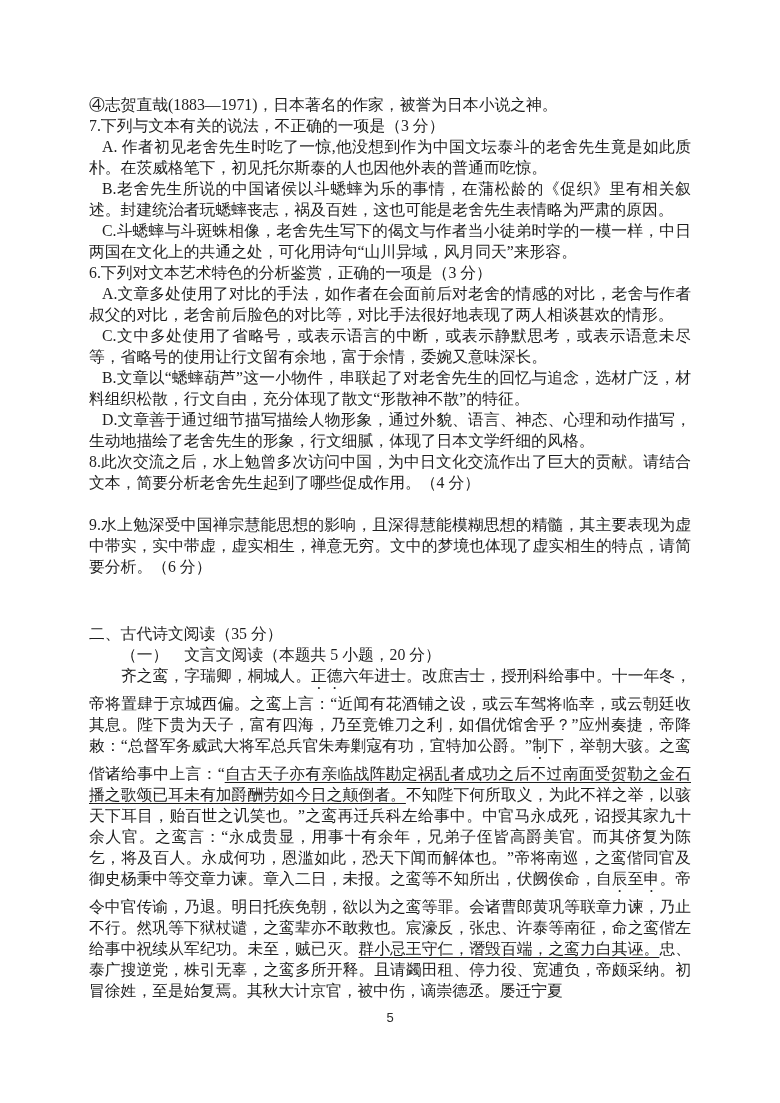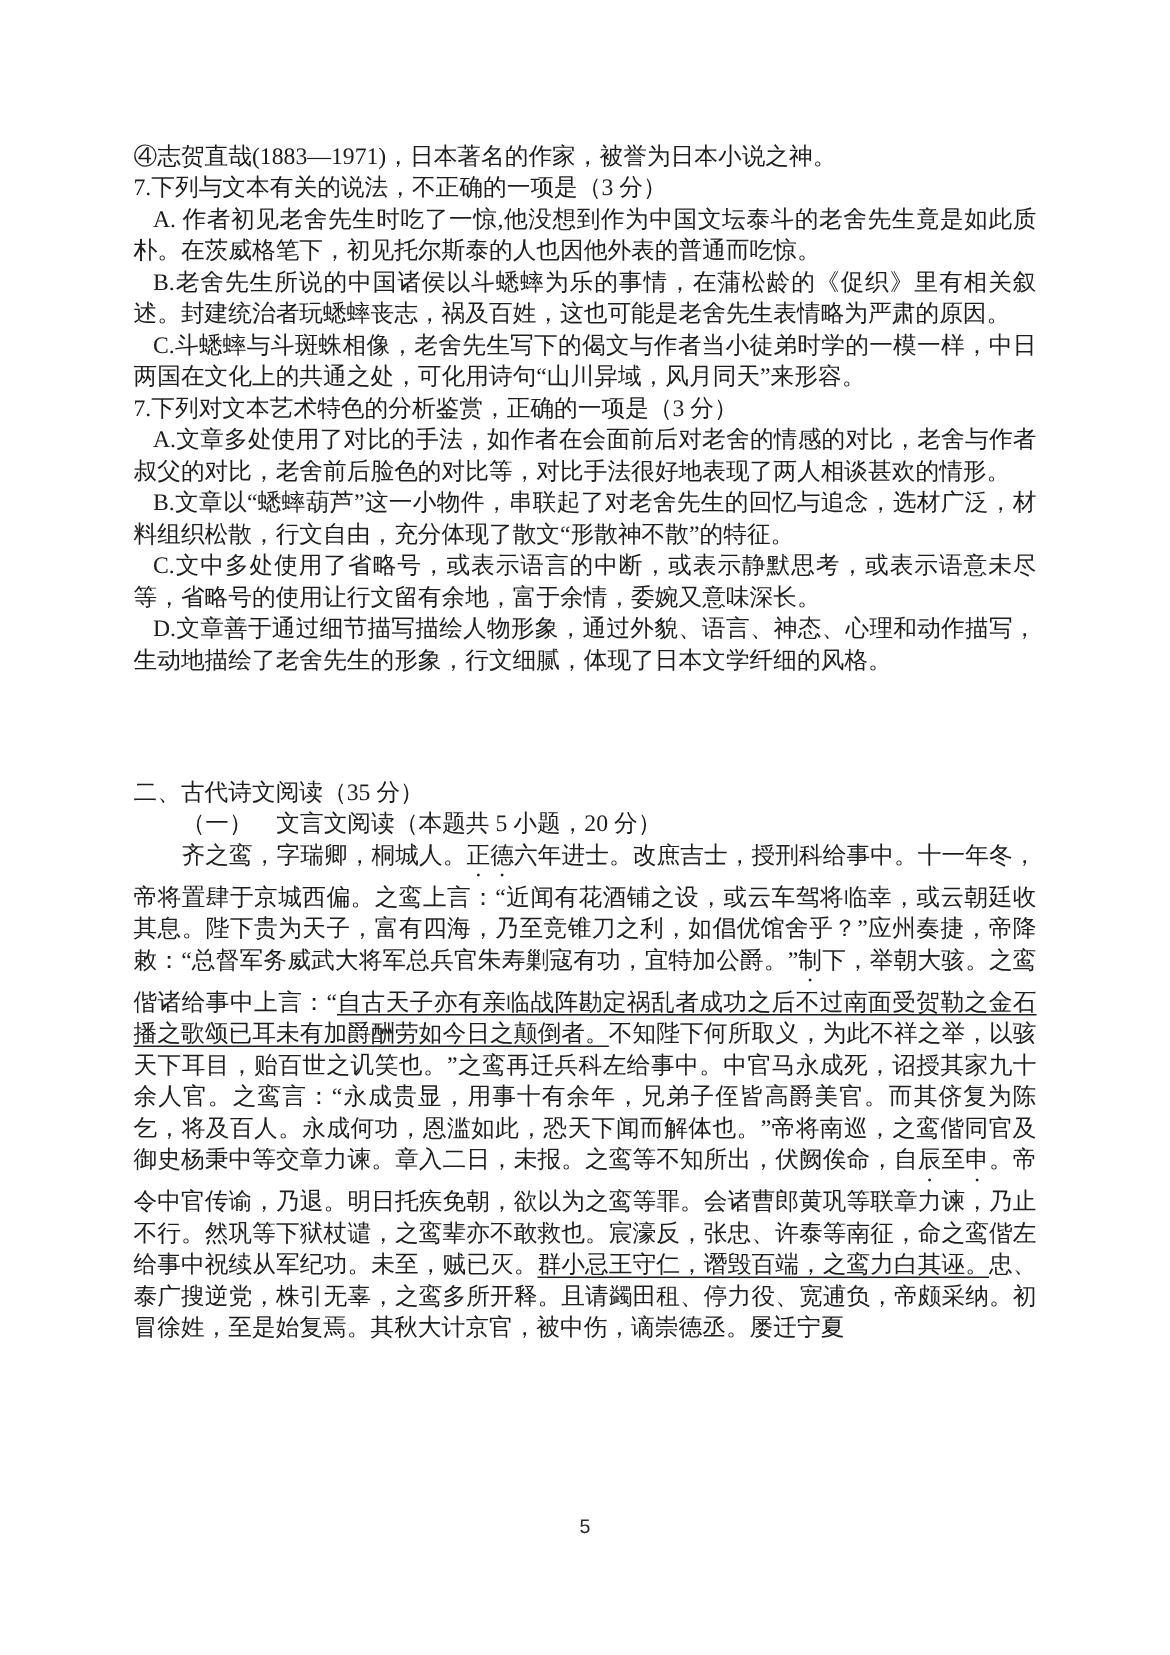--- a/index.html
+++ b/index.html
@@ -55,29 +55,31 @@
 <div class="page">
   <div class="content">
 
     <p>④志贺直哉(1883—1971)，日本著名的作家，被誉为日本小说之神。</p>
 
     <p>7.下列与文本有关的说法，不正确的一项是（3 分）</p>
     <p class="indent-opt">A. 作者初见老舍先生时吃了一惊,他没想到作为中国文坛泰斗的老舍先生竟是如此质朴。在茨威格笔下，初见托尔斯泰的人也因他外表的普通而吃惊。</p>
     <p class="indent-opt">B.老舍先生所说的中国诸侯以斗蟋蟀为乐的事情，在蒲松龄的《促织》里有相关叙述。封建统治者玩蟋蟀丧志，祸及百姓，这也可能是老舍先生表情略为严肃的原因。</p>
     <p class="indent-opt">C.斗蟋蟀与斗斑蛛相像，老舍先生写下的偈文与作者当小徒弟时学的一模一样，中日两国在文化上的共通之处，可化用诗句“山川异域，风月同天”来形容。</p>
 
-    <p>7.下列对文本艺术特色的分析鉴赏，正确的一项是（3 分）</p>
+    <p>6.下列对文本艺术特色的分析鉴赏，正确的一项是（3 分）</p>
     <p class="indent-opt">A.文章多处使用了对比的手法，如作者在会面前后对老舍的情感的对比，老舍与作者叔父的对比，老舍前后脸色的对比等，对比手法很好地表现了两人相谈甚欢的情形。</p>
+    <p class="indent-opt">C.文中多处使用了省略号，或表示语言的中断，或表示静默思考，或表示语意未尽等，省略号的使用让行文留有余地，富于余情，委婉又意味深长。</p>
     <p class="indent-opt">B.文章以“蟋蟀葫芦”这一小物件，串联起了对老舍先生的回忆与追念，选材广泛，材料组织松散，行文自由，充分体现了散文“形散神不散”的特征。</p>
-    <p class="indent-opt">C.文中多处使用了省略号，或表示语言的中断，或表示静默思考，或表示语意未尽等，省略号的使用让行文留有余地，富于余情，委婉又意味深长。</p>
     <p class="indent-opt">D.文章善于通过细节描写描绘人物形象，通过外貌、语言、神态、心理和动作描写，生动地描绘了老舍先生的形象，行文细腻，体现了日本文学纤细的风格。</p>
 
+    <p>8.此次交流之后，水上勉曾多次访问中国，为中日文化交流作出了巨大的贡献。请结合文本，简要分析老舍先生起到了哪些促成作用。（4 分）</p>
 
     <div class="gap-1"></div>
 
+    <p>9.水上勉深受中国禅宗慧能思想的影响，且深得慧能模糊思想的精髓，其主要表现为虚中带实，实中带虚，虚实相生，禅意无穷。文中的梦境也体现了虚实相生的特点，请简要分析。（6 分）</p>
 
     <div class="gap-2"></div>
 
     <p>二、古代诗文阅读（35 分）</p>
     <p class="indent-2">（一）　文言文阅读（本题共 5 小题，20 分）</p>
 
     <p class="indent-2"><span>齐之鸾，字瑞卿，桐城人。</span><span class="emdot">正德</span><span>六年进士。改庶吉士，授刑科给事中。十一年冬，帝将置肆于京城西偏。之鸾上言：“近闻有花酒铺之设，或云车驾将临幸，或云朝廷收其息。陛下贵为天子，富有四海，乃至竞锥刀之利，如倡优馆舍乎？”应州奏捷，帝降敕：“总督军务威武大将军总兵官朱寿剿寇有功，宜特加公爵。”</span><span class="emdot">制</span><span>下，举朝大骇。之鸾偕诸给事中上言：“</span><span class="u">自古天子亦有亲临战阵勘定祸乱者成功之后不过南面受贺勒之金石播之歌颂已耳未有加爵酬劳如今日之颠倒者。</span><span>不知陛下何所取义，为此不祥之举，以骇天下耳目，贻百世之讥笑也。”之鸾再迁兵科左给事中。中官马永成死，诏授其家九十余人官。之鸾言：“永成贵显，用事十有余年，兄弟子侄皆高爵美官。而其侪复为陈乞，将及百人。永成何功，恩滥如此，恐天下闻而解体也。”帝将南巡，之鸾偕同官及御史杨秉中等交章力谏。章入二日，未报。之鸾等不知所出，伏阙俟命，自</span><span class="emdot">辰</span><span>至</span><span class="emdot">申</span><span>。帝令中官传谕，乃退。明日托疾免朝，欲以为之鸾等罪。会诸曹郎黄巩等联章力谏，乃止不行。然巩等下狱杖谴，之鸾辈亦不敢救也。宸濠反，张忠、许泰等南征，命之鸾偕左给事中祝续从军纪功。未至，贼已灭。</span><span class="u">群小忌王守仁，谮毁百端，之鸾力白其诬。</span><span>忠、泰广搜逆党，株引无辜，之鸾多所开释。且请蠲田租、停力役、宽逋负，帝颇采纳。初冒徐姓，至是始复焉。其秋大计京官，被中伤，谪崇德丞。屡迁宁夏</span></p>
 
   </div>
 

